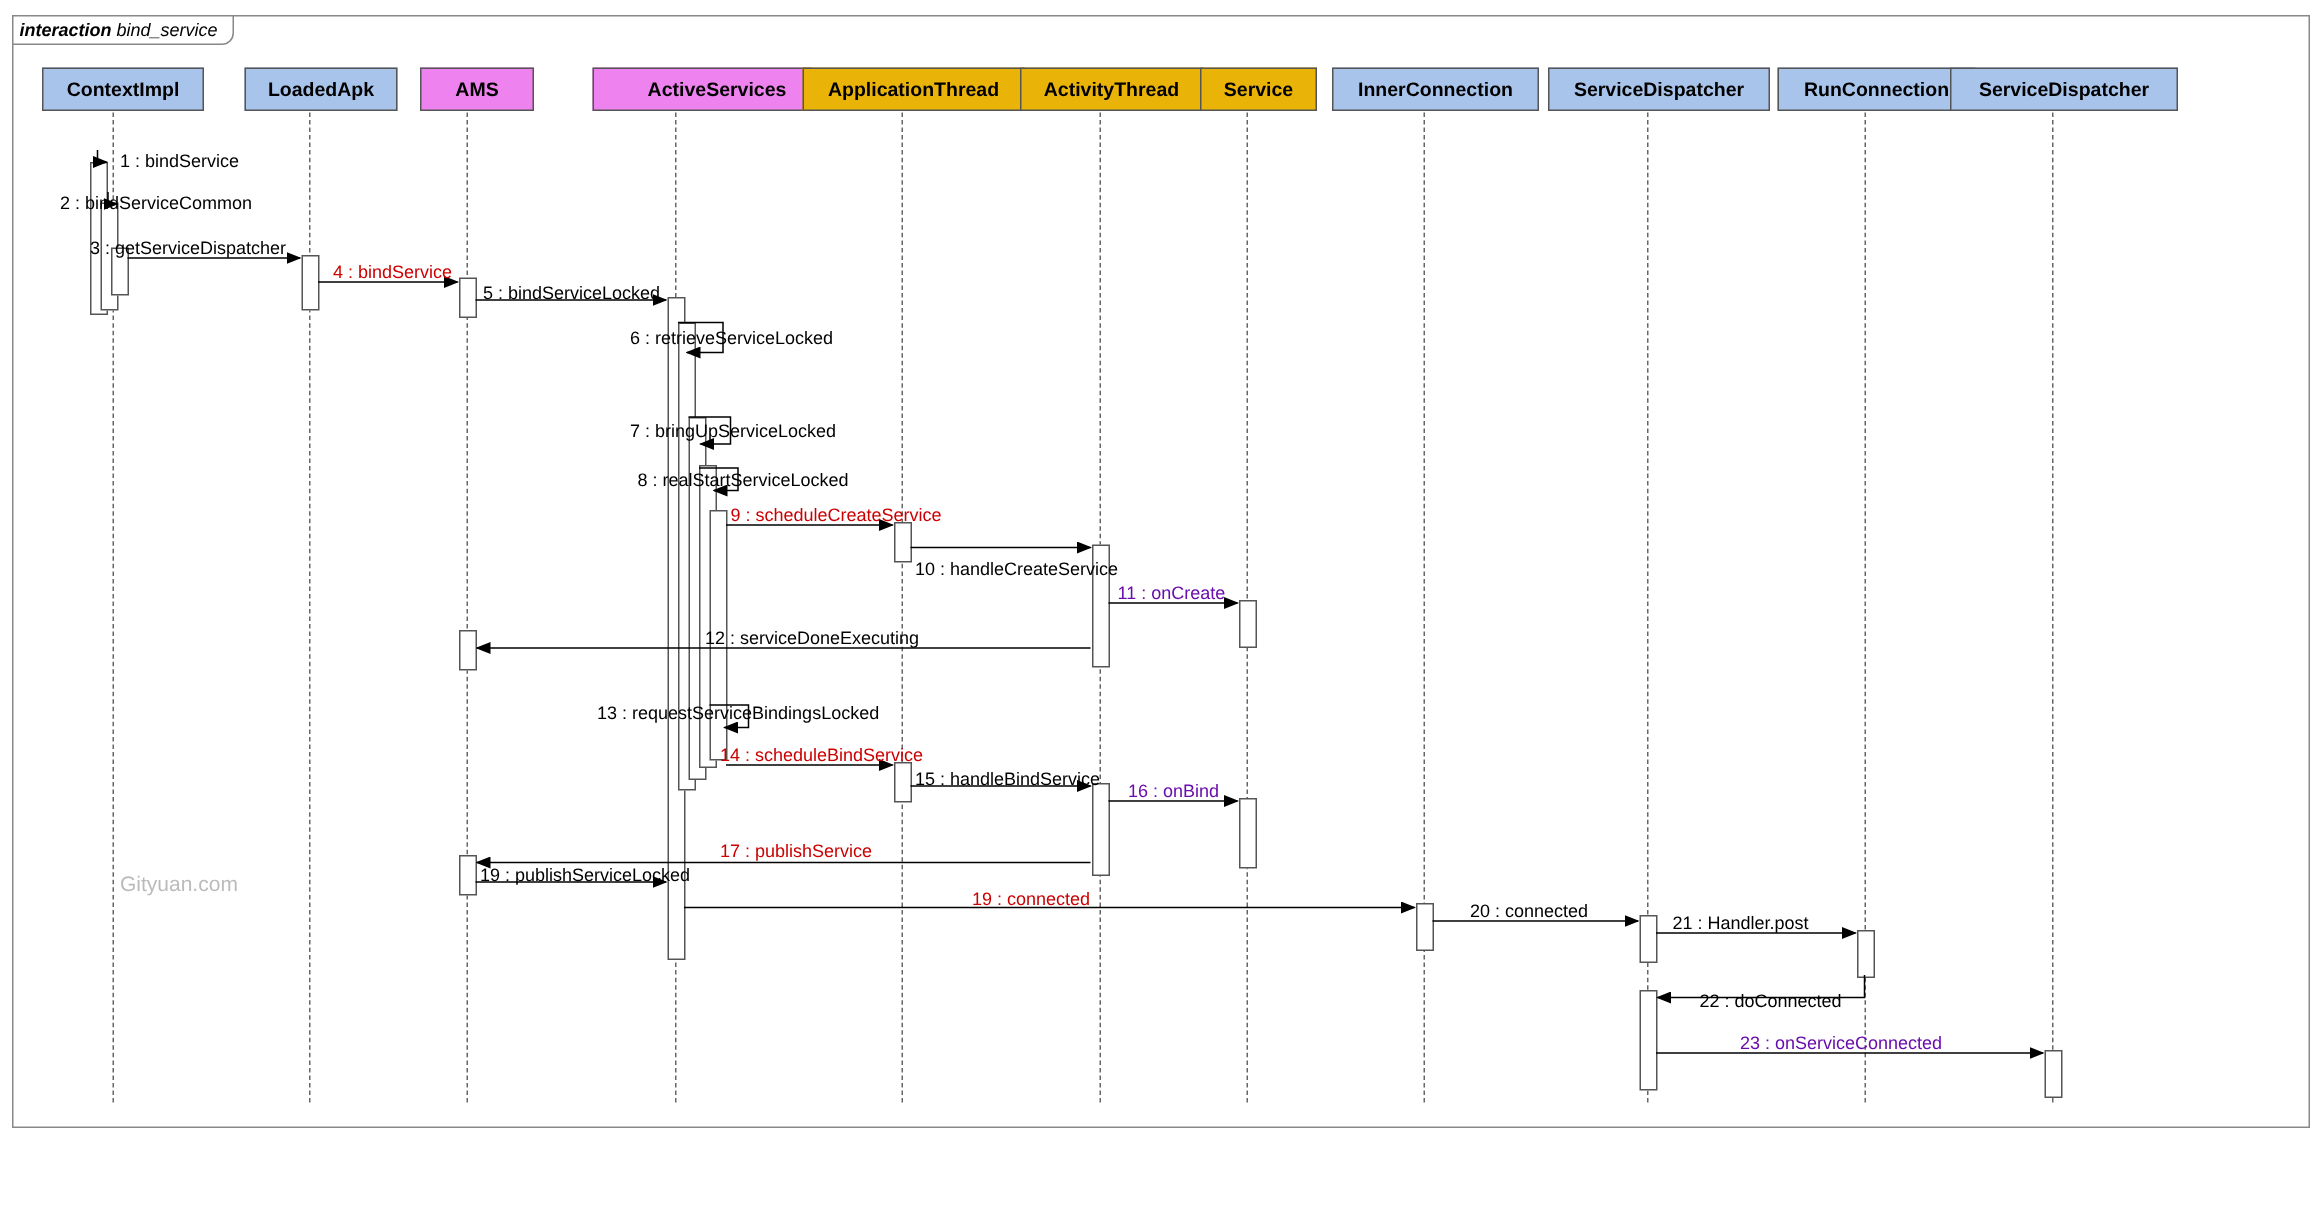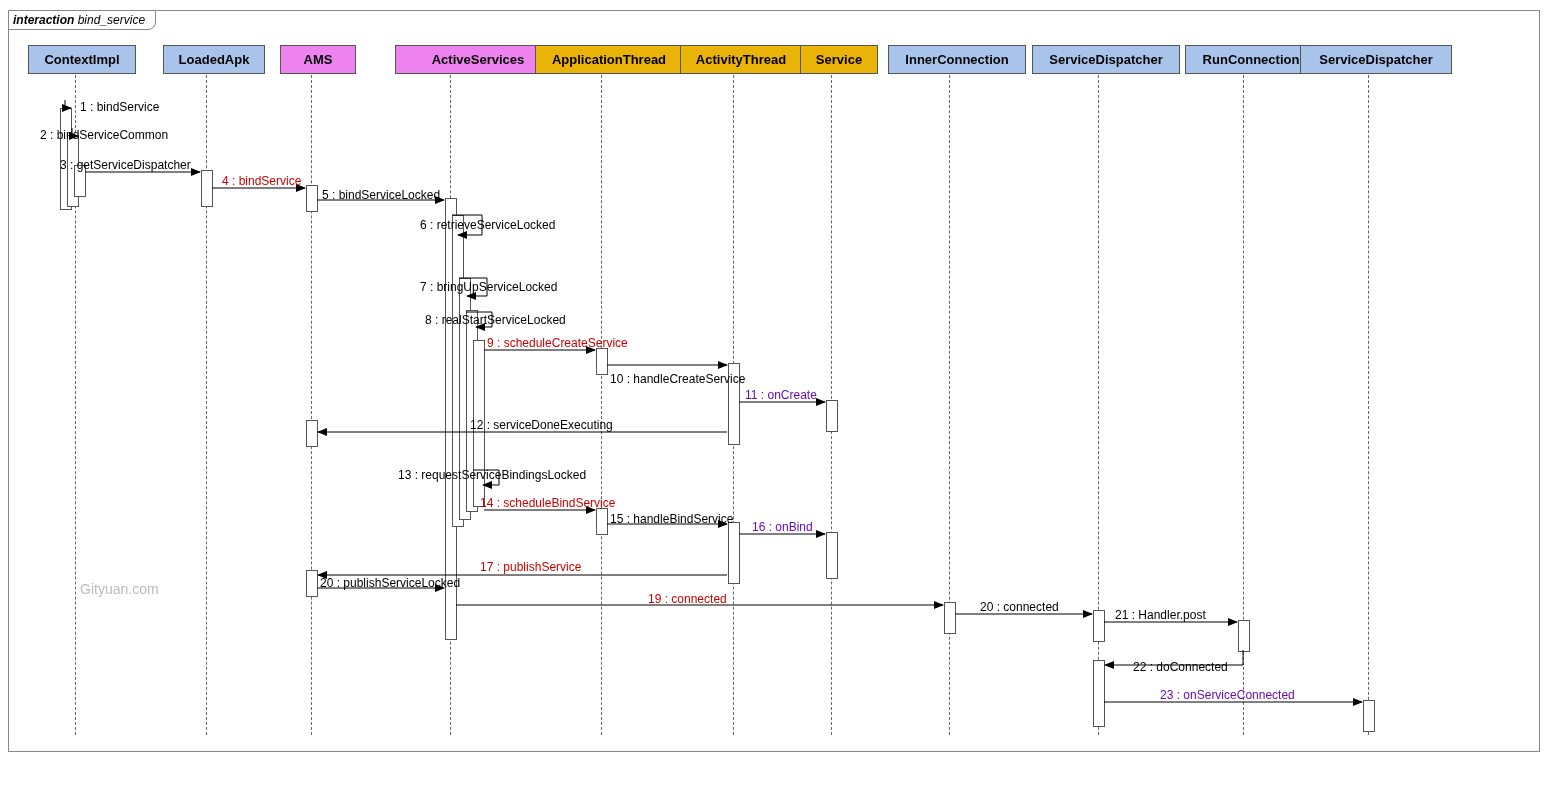--- a/index.html
+++ b/index.html
@@ -202,21 +202,21 @@
   <div class="msg-label" style="left:425px; top:313px;">8 : realStartServiceLocked</div>
   <div class="msg-label red" style="left:487px; top:336px;">9 : scheduleCreateService</div>
   <div class="msg-label" style="left:610px; top:372px;">10 : handleCreateService</div>
   <div class="msg-label purple" style="left:745px; top:388px;">11 : onCreate</div>
   <div class="msg-label" style="left:470px; top:418px;">12 : serviceDoneExecuting</div>
   <div class="msg-label" style="left:398px; top:468px;">13 : requestServiceBindingsLocked</div>
   <div class="msg-label red" style="left:480px; top:496px;">14 : scheduleBindService</div>
   <div class="msg-label" style="left:610px; top:512px;">15 : handleBindService</div>
   <div class="msg-label purple" style="left:752px; top:520px;">16 : onBind</div>
   <div class="msg-label red" style="left:480px; top:560px;">17 : publishService</div>
-  <div class="msg-label" style="left:320px; top:576px;">20 : publishServiceLocked</div>
+  <div class="msg-label" style="left:320px; top:576px;">19 : publishServiceLocked</div>
   <div class="msg-label red" style="left:648px; top:592px;">19 : connected</div>
   <div class="msg-label" style="left:980px; top:600px;">20 : connected</div>
   <div class="msg-label" style="left:1115px; top:608px;">21 : Handler.post</div>
   <div class="msg-label" style="left:1133px; top:660px;">22 : doConnected</div>
   <div class="msg-label purple" style="left:1160px; top:688px;">23 : onServiceConnected</div>
 
   <div class="watermark" style="left:80px; top:566px;">Gityuan.com</div>
 
 </div>
 

